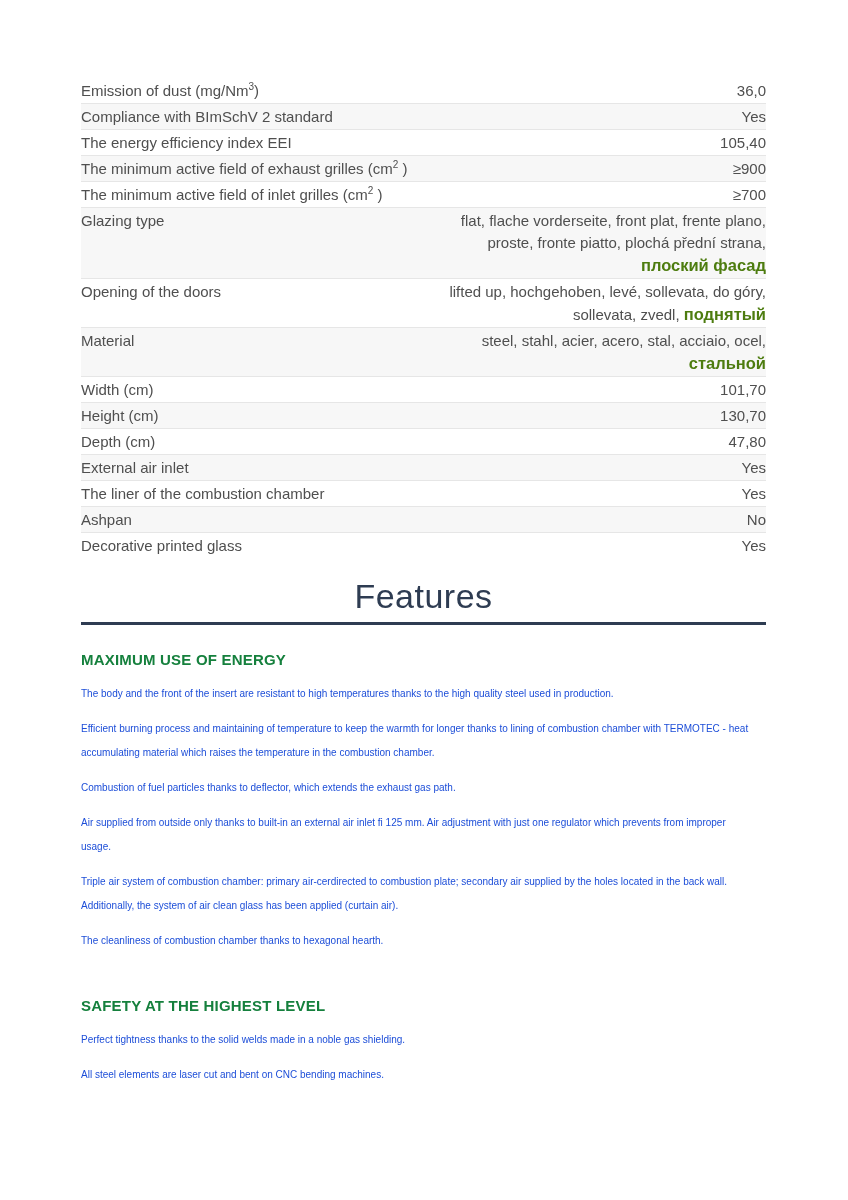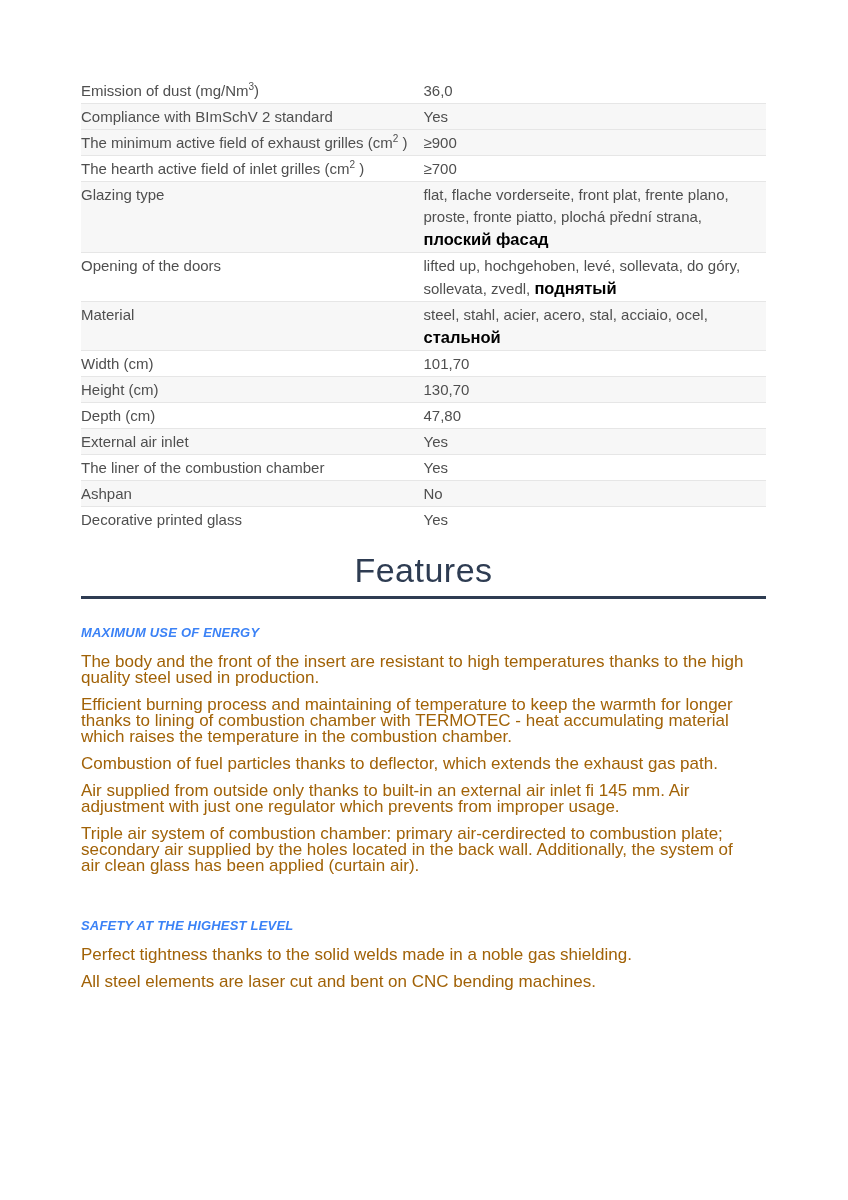--- a/index.html
+++ b/index.html
@@ -28,55 +28,54 @@
     table-layout: fixed;
     font-size: 15px;
     line-height: 22px;
     color: #4f4f4f;
   }
   table.spec tr { border-bottom: 1px solid #e6e6e6; }
   table.spec tr:last-child { border-bottom: none; margin-top: 41px; }
   table.spec tr.shaded { background: #f7f7f7; }
   table.spec td { vertical-align: top; padding: 2px 0 1px 0; }
   td.label-cell { width: 50%; white-space: nowrap; overflow: visible; }
-  td.value-cell { width: 50%; text-align: left; }
+  td.value-cell { width: 50%; text-align: right; }
   td.label-cell sup { font-size: 10px; line-height: 0; }
   .value-line { min-height: 22px; }
   .cyr {
     font-weight: 700;
     font-size: 16.5px;
-    color: #000000;
+    color: #4d7c0f;
   }
   
   .features-title-wrap {
     margin-top: 20px;
     padding-bottom: 8px;
     border-bottom: 3px solid var(--accent, #2e3c52);
   }
   h1.features-title {
     font-size: 34px;
     line-height: 36px;
     font-weight: 400;
     color: var(--accent, #2e3c52);
     letter-spacing: 0.5px;
     text-align: center;
   }
   .features-sections h3 {
-    font-size: 13px;
+    font-size: 15px;
     font-weight: 700;
-    color: #3b82f6;
+    color: #15803d;
     margin: 26px 0 14px 0;
     letter-spacing: 0.2px;
-    font-style: italic;
   }
   .features-sections h3:not(:first-child) { margin-top: 44px; }
   .features-sections p {
-    font-size: 17px;
-    line-height: 16px;
-    color: #a16207;
+    font-size: 10px;
+    line-height: 24px;
+    color: #1d4ed8;
     margin: 11px 0;
     max-width: 674px;
   }
 </style>
 </head>
 <body>
 
 <div class="page">
   <div class="content">
 
@@ -87,28 +86,34 @@
             <td class="value-cell">
               <div class="value-line"><span>36,0</span></div>
             </td>
           </tr>
           <tr class="shaded">
             <td class="label-cell"><span>Compliance with BImSchV 2 standard</span></td>
             <td class="value-cell">
               <div class="value-line"><span>Yes</span></div>
             </td>
           </tr>
+          <tr>
+            <td class="label-cell"><span>The energy efficiency index EEI</span></td>
+            <td class="value-cell">
+              <div class="value-line"><span>105,40</span></div>
+            </td>
+          </tr>
           <tr class="shaded">
             <td class="label-cell"><span>The minimum active field of exhaust grilles (cm</span><sup>2</sup><span> )</span></td>
             <td class="value-cell">
               <div class="value-line"><span>≥900</span></div>
             </td>
           </tr>
           <tr>
-            <td class="label-cell"><span>The hearth active field of inlet grilles (cm</span><sup>2</sup><span> )</span></td>
+            <td class="label-cell"><span>The minimum active field of inlet grilles (cm</span><sup>2</sup><span> )</span></td>
             <td class="value-cell">
               <div class="value-line"><span>≥700</span></div>
             </td>
           </tr>
           <tr class="shaded">
             <td class="label-cell"><span>Glazing type</span></td>
             <td class="value-cell">
               <div class="value-line"><span>flat, flache vorderseite, front plat, frente plano,</span></div>
               <div class="value-line"><span>proste, fronte piatto, plochá přední strana,</span></div>
               <div class="value-line"><span class="cyr">плоский фасад</span></div>
@@ -175,21 +180,22 @@
 
     <div class="features-title-wrap">
       <h1 class="features-title">Features</h1>
     </div>
 
     <div class="features-sections">
         <h3>MAXIMUM USE OF ENERGY</h3>
         <p>The body and the front of the insert are resistant to high temperatures thanks to the high quality steel used in production.</p>
         <p>Efficient burning process and maintaining of temperature to keep the warmth for longer thanks to lining of combustion chamber with TERMOTEC - heat accumulating material which raises the temperature in the combustion chamber.</p>
         <p>Combustion of fuel particles thanks to deflector, which extends the exhaust gas path.</p>
-        <p>Air supplied from outside only thanks to built-in an external air inlet fi 145 mm. Air adjustment with just one regulator which prevents from improper usage.</p>
+        <p>Air supplied from outside only thanks to built-in an external air inlet fi 125 mm. Air adjustment with just one regulator which prevents from improper usage.</p>
         <p>Triple air system of combustion chamber: primary air-cerdirected to combustion plate; secondary air supplied by the holes located in the back wall. Additionally, the system of air clean glass has been applied (curtain air).</p>
+        <p>The cleanliness of combustion chamber thanks to hexagonal hearth.</p>
         <h3>SAFETY AT THE HIGHEST LEVEL</h3>
         <p>Perfect tightness thanks to the solid welds made in a noble gas shielding.</p>
         <p>All steel elements are laser cut and bent on CNC bending machines.</p>
       </div>
 
   </div>
 </div>
 
 </body></html>

